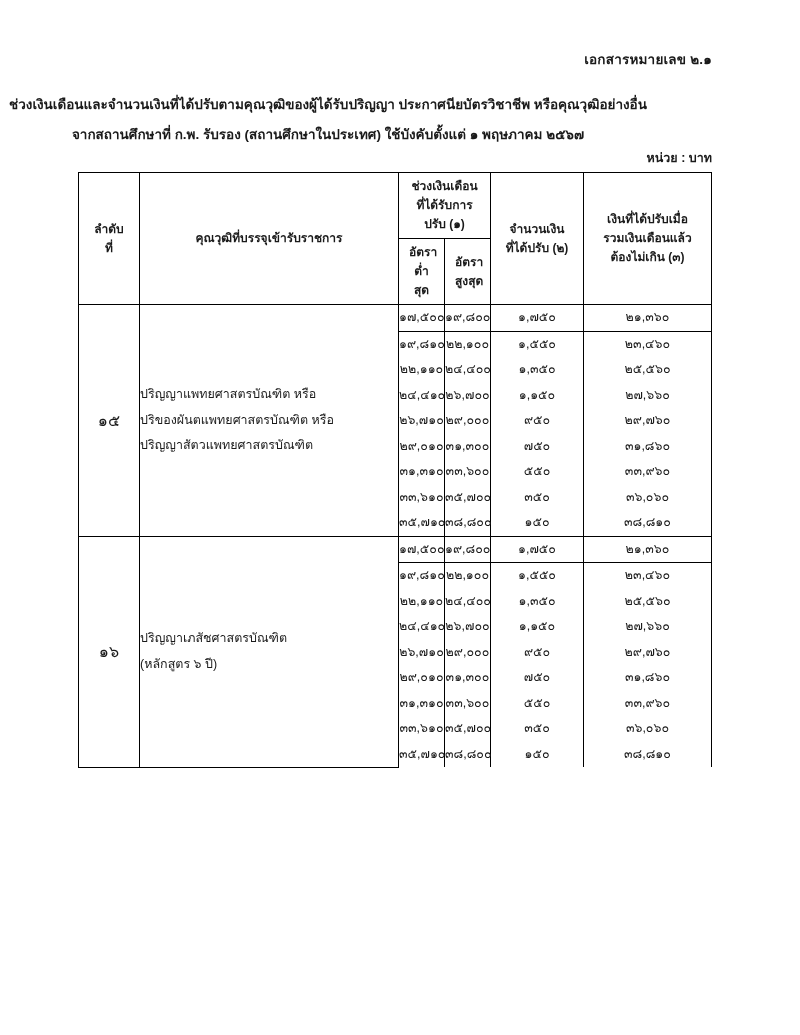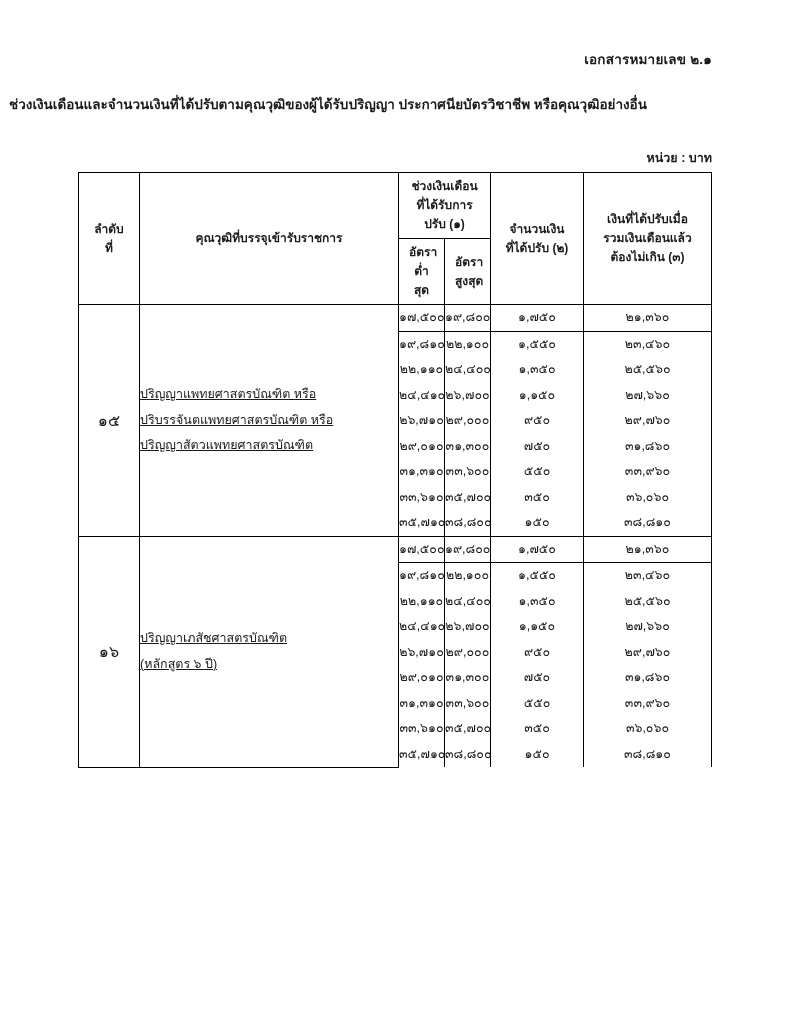--- a/index.html
+++ b/index.html
@@ -92,21 +92,20 @@
     font-size: 16px;
     vertical-align: top;
     padding-top: 7px;
   }
   .cell-qual {
     text-align: left;
     font-size: 12.5px;
     vertical-align: top;
     padding: 6px 0 0 6px;
     line-height: 25.5px;
-    text-decoration: underline;
   }
   .cell-num {
     text-align: center;
     font-size: 12.5px;
     height: 25.5px;
     line-height: 25.5px;
   }
   
   .sal-table tbody td.no-hb {
     border-top: none;
@@ -128,20 +127,21 @@
 </style>
 </head>
 <body>
 
 <div class="page">
 
   <div class="doc-ref">เอกสารหมายเลข ๒.๑</div>
 
   <div class="title-block">
     <div class="title-line">ช่วงเงินเดือนและจำนวนเงินที่ได้ปรับตามคุณวุฒิของผู้ได้รับปริญญา ประกาศนียบัตรวิชาชีพ หรือคุณวุฒิอย่างอื่น</div>
+    <div class="title-line">จากสถานศึกษาที่ ก.พ. รับรอง (สถานศึกษาในประเทศ) ใช้บังคับตั้งแต่ ๑ พฤษภาคม ๒๕๖๗</div>
   </div>
 
   <div class="unit-note">หน่วย : บาท</div>
 
   <table class="sal-table">
     <thead>
       <tr>
         <th class="hdr-no" rowspan="2">
           <div>ลำดับ</div>
           <div>ที่</div>
@@ -161,21 +161,21 @@
       <tr>
         <th class="hdr-min">อัตราต่ำสุด</th>
         <th class="hdr-max">อัตราสูงสุด</th>
       </tr>
     </thead>
     <tbody id="table-body">
         <tr class="grp-start">
           <td class="cell-no" rowspan="9">๑๕</td>
           <td class="cell-qual" rowspan="9">
             <div>ปริญญาแพทยศาสตรบัณฑิต หรือ</div>
-            <div>ปริบรรจันตแพทยศาสตรบัณฑิต หรือ</div>
+            <div>ปริของผันตแพทยศาสตรบัณฑิต หรือ</div>
             <div>ปริญญาสัตวแพทยศาสตรบัณฑิต</div>
           </td>
           <td class="cell-num">๑๗,๕๐๐</td>
           <td class="cell-num">๑๙,๘๐๐</td>
           <td class="cell-num">๑,๗๕๐</td>
           <td class="cell-num">๒๑,๓๖๐</td>
         </tr>
         <tr>
           <td class="cell-num no-hb">๑๙,๘๑๐</td>
           <td class="cell-num no-hb">๒๒,๑๐๐</td>

